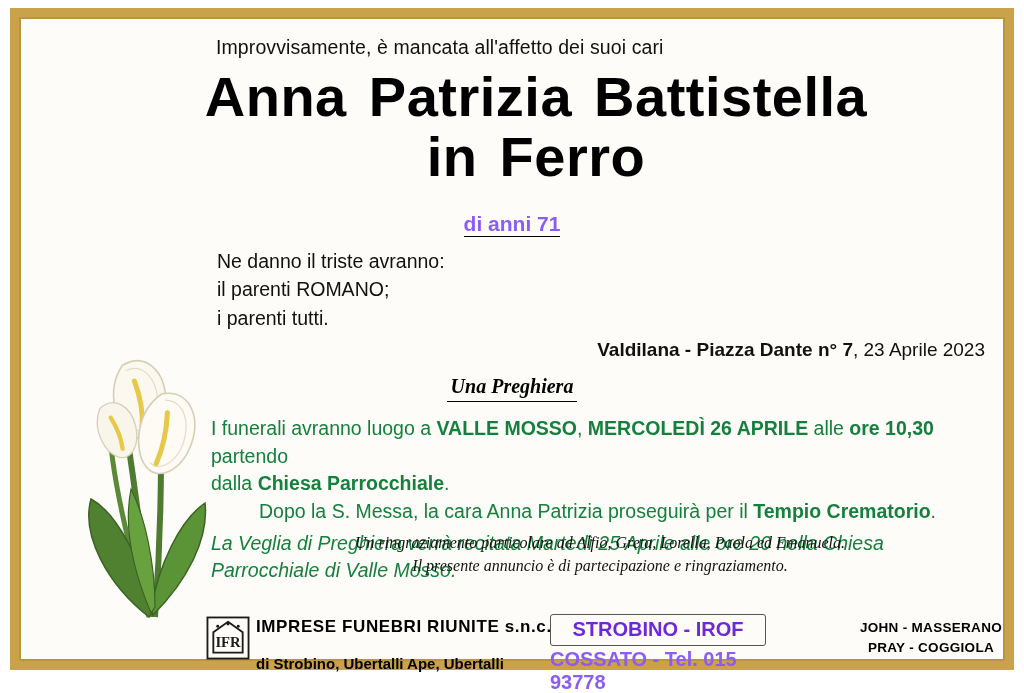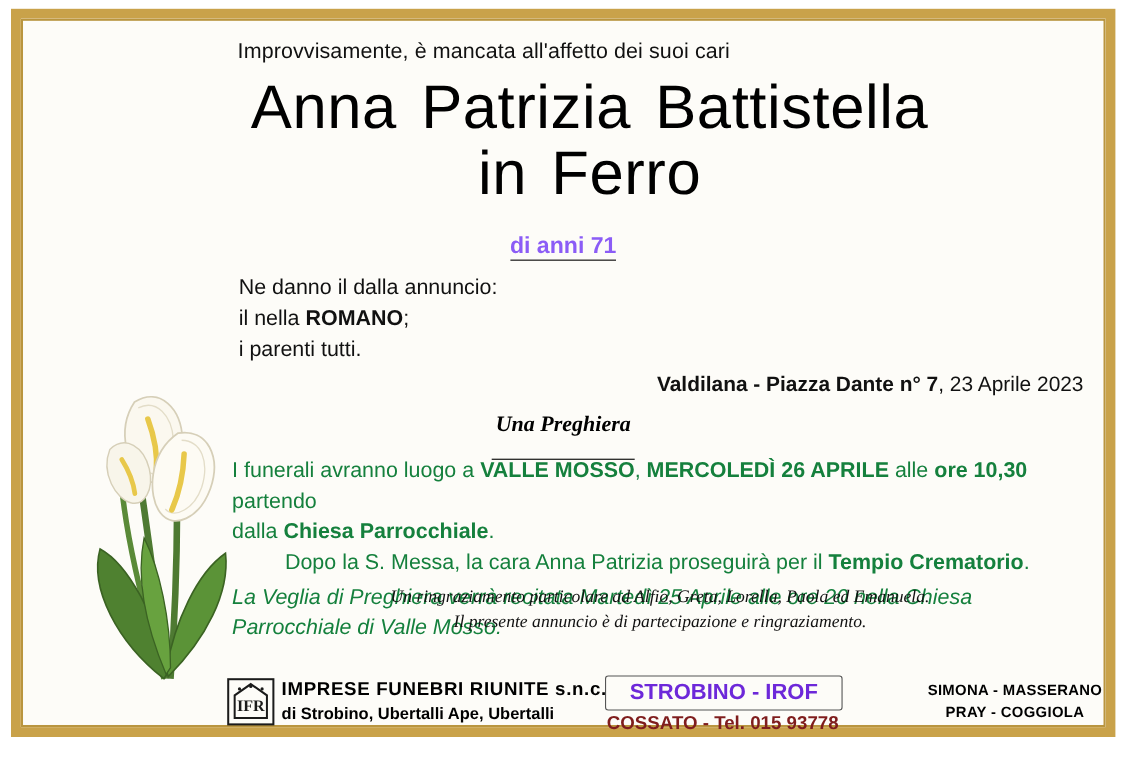--- a/index.html
+++ b/index.html
@@ -53,21 +53,21 @@
     color: #111;
     letter-spacing: .1px;
   }
 
   .deceased-name {
     position: absolute;
     left: 0; right: 0;
     top: 48px;
     text-align: center;
     font-size: 56px;
-    font-weight: normal;
+    font-weight: bold;
     color: #000;
     letter-spacing: .5px;
     line-height: 1.07;
     word-spacing: 6px;
     padding-left: 48px;
   }
   .deceased-name .line2 {
     display: block;
   }
 
@@ -86,21 +86,21 @@
   }
 
   .announce {
     position: absolute;
     left: 196px;
     top: 228px;
     font-size: 19.5px;
     color: #111;
     line-height: 1.45;
   }
-  .announce b { font-weight: bold; }
+  .announce b { font-weight: normal; }
 
   .place-date {
     position: absolute;
     right: 18px;
     top: 320px;
     font-size: 19px;
     color: #111;
   }
   .place-date b { font-weight: bold; text-align: right; }
 
@@ -110,21 +110,21 @@
     top: 356px;
     text-align: center;
     font-family: "Liberation Serif", serif;
     font-style: italic;
     font-weight: bold;
     font-size: 20px;
     color: #000;
   }
   .prayer span {
     border-bottom: 1.4px solid #000;
-    padding: 0 4px 20px 4px;
+    padding: 0 4px 4px 4px;
   }
 
   .funeral {
     position: absolute;
     left: 190px;
     right: 14px;
     top: 396px;
     font-size: 19.5px;
     color: #15803d;
     line-height: 1.42;
@@ -181,45 +181,44 @@
     color: #000;
   }
   .fu-title {
     font-size: 17px;
     font-weight: bold;
     letter-spacing: .6px;
   }
   .fu-sub {
     font-size: 15px;
     font-weight: bold;
-    margin-top: 4px;
+    margin-top: 18px;
   }
   .strobino-box {
     position: absolute;
     left: 540px;
     top: 2px;
     width: 214px;
     border: 1.6px solid #555;
     border-radius: 3px;
     text-align: center;
     padding: 3px 0 4px 0;
     font-size: 20px;
     font-weight: bold;
     color: #6d28d9;
     background: #fdfcf8;
   }
   .cossato {
     position: absolute;
     left: 540px;
     top: 36px;
     width: 214px;
-    text-align: center;
-    font-size: 17px;
-    font-weight: bold;
-    color: #7f1d1d;
+    font-size: 20px;
+    font-weight: bold;
+    color: #8b5cf6;
   }
   .zones {
     position: absolute;
     right: 14px;
     top: 6px;
     text-align: center;
     font-size: 13.5px;
     font-weight: bold;
     color: #000;
     line-height: 1.5;
@@ -240,23 +239,23 @@
     <div class="deceased-name">
       <span>Anna Patrizia Battistella</span>
       <span class="line2">in Ferro</span>
     </div>
 
     <div class="age">
       <span>di anni 71</span>
     </div>
 
     <div class="announce">
-      <div>Ne danno il dalla annuncio:</div>
+      <div>Ne danno il triste avranno:</div>
       <div>
-        <span>il nella </span><b>ROMANO</b><span>;</span>
+        <span>il parenti </span><b>ROMANO</b><span>;</span>
       </div>
       <div>i parenti tutti.</div>
     </div>
 
     <div class="place-date">
       <b>Valdilana - Piazza Dante n° 7</b><span>, 23 Aprile 2023</span>
     </div>
 
     <div class="prayer">
       <span>Una Preghiera</span>
@@ -323,17 +322,17 @@
 
     <div class="fu-text">
       <div class="fu-title">IMPRESE FUNEBRI RIUNITE s.n.c.</div>
       <div class="fu-sub">di Strobino, Ubertalli Ape, Ubertalli</div>
     </div>
 
     <div class="strobino-box">STROBINO - IROF</div>
     <div class="cossato">COSSATO - Tel. 015 93778</div>
 
     <div class="zones">
-      <div>SIMONA - MASSERANO</div>
+      <div>JOHN - MASSERANO</div>
       <div>PRAY - COGGIOLA</div>
     </div>
   </div>
 </div>
 
 </body></html>

